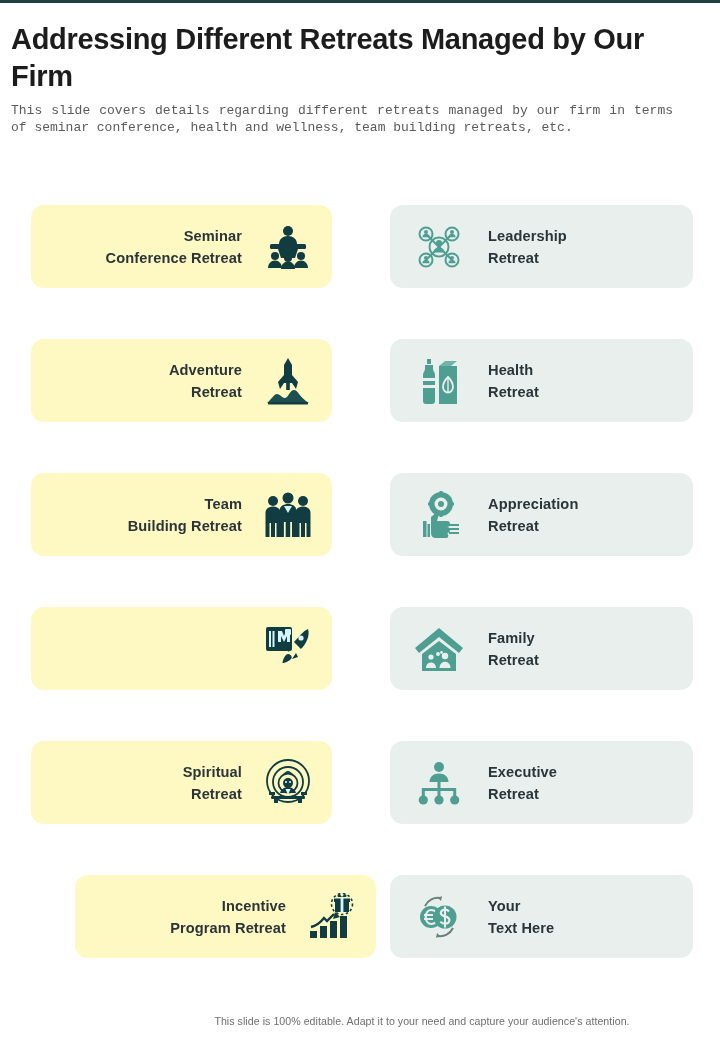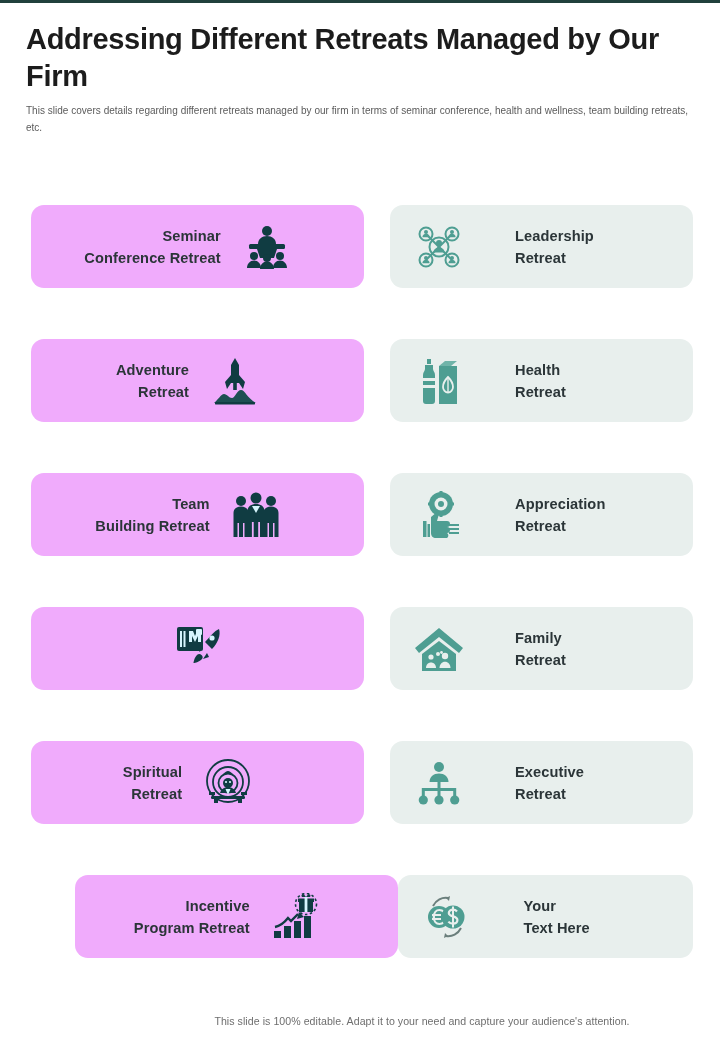--- a/index.html
+++ b/index.html
@@ -18,38 +18,39 @@
     width: 720px;
     height: 1040px;
     position: relative;
     box-sizing: border-box;
     border-top: 3px solid #20403c;
     background: #ffffff;
   }
 
   
   .header {
-    padding: 18px 26px 0 26px;
+    padding: 18px 26px 0 11px;
   }
   .title {
     font-size: 29px;
     line-height: 37px;
     font-weight: bold;
     color: #1c1c1c;
     letter-spacing: -0.3px;
     margin: 0;
     max-width: 670px;
   }
   .subtitle {
     margin: 7px 0 0 0;
-    font-size: 10px;
+    font-size: 13px;
     line-height: 17px;
     color: #5b5b5b;
     max-width: 662px;
     text-align: justify;
+    font-family: Liberation Mono, monospace;
   }
 
   
   .grid {
     position: absolute;
     left: 31px;
     top: 202px;
     width: 662px;
   }
   .row {
@@ -60,31 +61,30 @@
   .row:last-child { margin-bottom: 0; padding-left: 44px; }
 
   .card {
     height: 83px;
     border-radius: 13px;
     display: flex;
     align-items: center;
     box-sizing: border-box;
   }
   .card-left {
-    width: 333px;
-    background: #f0abfc;
-    justify-content: center;
+    width: 301px;
+    background: #fef9c3;
+    justify-content: flex-end;
     padding-right: 17px;
   }
   .card-right {
     width: 303px;
     background: #e8efed;
     justify-content: flex-start;
     padding-left: 22px;
-    gap: 27px;
   }
 
   .label {
     font-size: 14.6px;
     line-height: 22px;
     font-weight: bold;
     color: #2b3538;
     white-space: pre-line;
   }
   .card-left .label {

